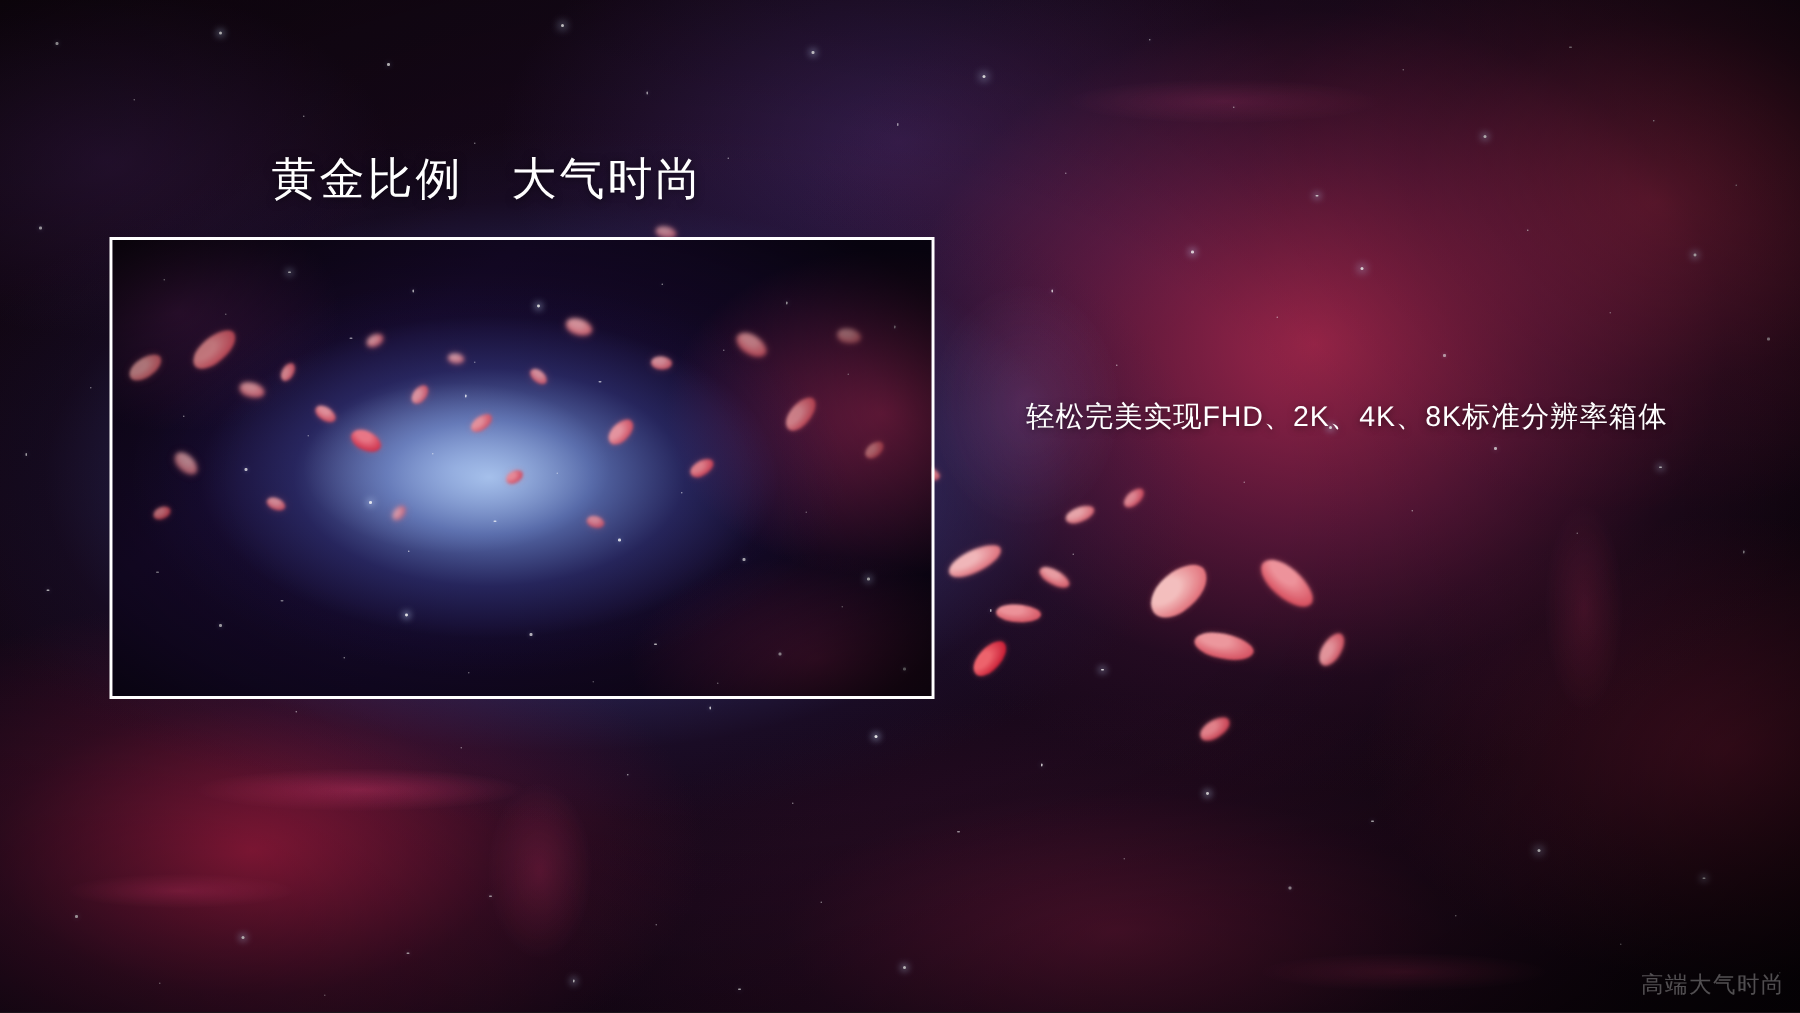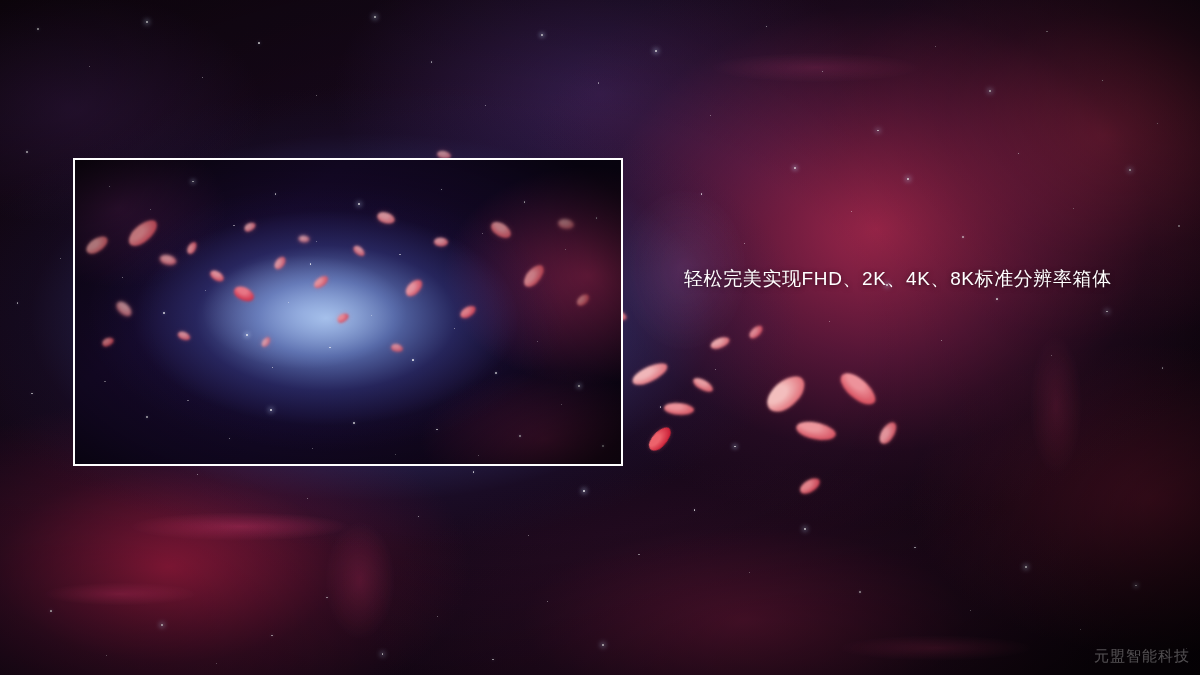--- a/index.html
+++ b/index.html
@@ -313,20 +313,21 @@
         <div class="petal" style="left: 93%; top: 46%; width: 14px; height: 9px; opacity: 0.86; transform: translate(-50%, -50%) rotate(-32deg); background: radial-gradient(at 32% 30%, rgb(241, 146, 152) 0%, rgb(241, 146, 152) 26%, rgb(216, 72, 90) 74%, rgb(216, 72, 90) 100%); filter: blur(1.2px); box-shadow: rgba(230, 110, 120, 0.3) 0px 0px 5.6px;"></div>
         <div class="petal" style="left: 9%; top: 49%; width: 18px; height: 11px; opacity: 0.78; transform: translate(-50%, -50%) rotate(52deg); background: radial-gradient(at 32% 30%, rgb(246, 178, 182) 0%, rgb(246, 178, 182) 26%, rgb(226, 115, 126) 74%, rgb(226, 115, 126) 100%); filter: blur(1.5px); box-shadow: rgba(230, 110, 120, 0.3) 0px 0px 6.5px;"></div>
         <div class="petal" style="left: 6%; top: 60%; width: 12px; height: 8px; opacity: 0.88; transform: translate(-50%, -50%) rotate(-14deg); background: radial-gradient(at 32% 30%, rgb(239, 138, 146) 0%, rgb(239, 138, 146) 26%, rgb(212, 64, 80) 74%, rgb(212, 64, 80) 100%); filter: blur(1.1px); box-shadow: rgba(230, 110, 120, 0.3) 0px 0px 5.3px;"></div>
         <div class="petal" style="left: 20%; top: 58%; width: 13px; height: 8px; opacity: 0.84; transform: translate(-50%, -50%) rotate(30deg); background: radial-gradient(at 32% 30%, rgb(241, 155, 161) 0%, rgb(241, 155, 161) 26%, rgb(217, 80, 95) 74%, rgb(217, 80, 95) 100%); filter: blur(1.2px); box-shadow: rgba(230, 110, 120, 0.3) 0px 0px 5.6px;"></div>
         <div class="petal" style="left: 35%; top: 60%; width: 11px; height: 7px; opacity: 0.8; transform: translate(-50%, -50%) rotate(-42deg); background: radial-gradient(at 32% 30%, rgb(242, 162, 168) 0%, rgb(242, 162, 168) 26%, rgb(220, 90, 104) 74%, rgb(220, 90, 104) 100%); filter: blur(1.3px); box-shadow: rgba(230, 110, 120, 0.3) 0px 0px 5.9px;"></div>
         <div class="petal" style="left: 59%; top: 62%; width: 12px; height: 8px; opacity: 0.82; transform: translate(-50%, -50%) rotate(24deg); background: radial-gradient(at 32% 30%, rgb(240, 144, 152) 0%, rgb(240, 144, 152) 26%, rgb(214, 72, 90) 74%, rgb(214, 72, 90) 100%); filter: blur(1.2px); box-shadow: rgba(230, 110, 120, 0.3) 0px 0px 5.6px;"></div>
       </div>
     <div id="panel-vignette"></div>
   </div>
 
+  <div id="title">黄金比例　大气时尚</div>
 
   <div id="body-text">
     <div class="body-line">轻松完美实现FHD、2K、4K、8K标准分辨率箱体</div>
   </div>
 
-  <div id="watermark">元盟智能科技</div>
+  <div id="watermark">高端大气时尚</div>
 
 </div>
 
 </body></html>

